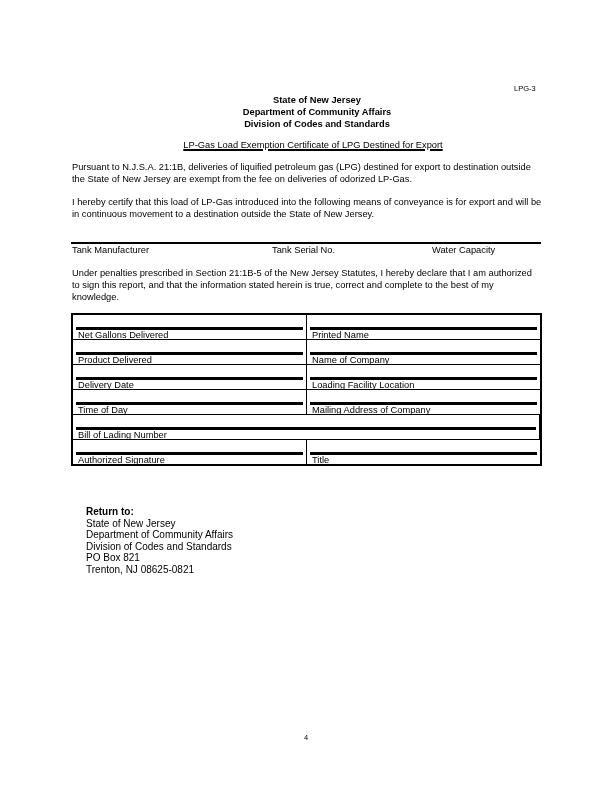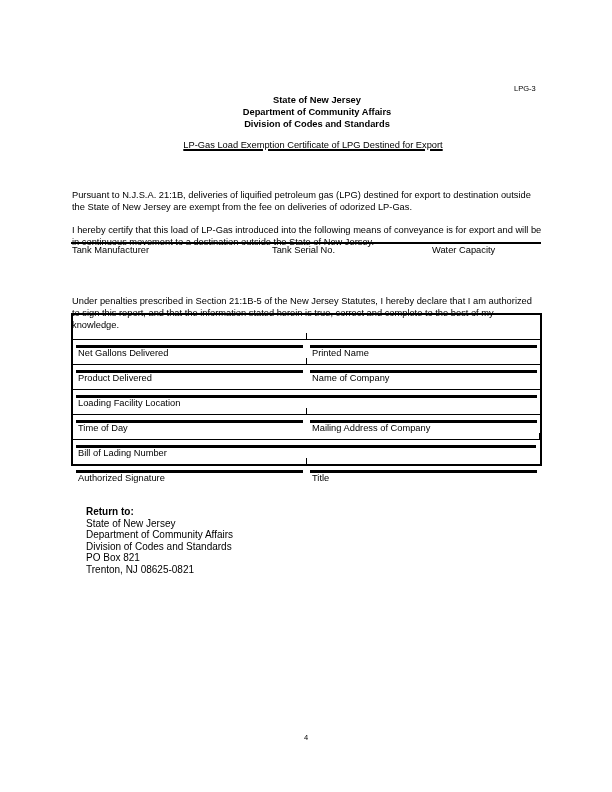--- a/index.html
+++ b/index.html
@@ -4,33 +4,33 @@
 <style>
   html, body { margin: 0; padding: 0; background: #ffffff; }
   body { width: 612px; height: 792px; position: relative; overflow: hidden;
          font-family: "Liberation Sans", sans-serif; color: #000; font-size: 9.3px; }
   .abs { position: absolute; }
   .form-id { left: 514px; top: 84px; font-size: 7.5px; }
   .header { left: 0; width: 612px; top: 94px; text-align: center; font-weight: bold; font-size: 9.3px; line-height: 12px; }
   .header div { padding-left: 22px; }
   .title { left: 0; width: 612px; top: 140px; text-align: center; font-weight: normal; font-size: 9.3px; }
   .title span { text-decoration: underline; text-decoration-thickness: 1.5px; padding-left: 14px; }
-  .para { left: 72px; width: 470px; font-size: 9.3px; line-height: 12px; margin-top: 28px; }
+  .para { left: 72px; width: 470px; font-size: 9.3px; line-height: 12px; }
   .p1 { top: 161px; }
   .p2 { top: 196px; }
   .rule-top { left: 71px; top: 242px; width: 470px; height: 2px; background: #000; }
   .tank-row { top: 245px; font-size: 9.3px; }
   .tank-mfr { left: 72px; }
   .tank-serial { left: 272px; }
   .tank-water { left: 432px; }
   .p3 { top: 267px; }
   .table { left: 71px; top: 313px; width: 467px; border: 2px solid #000; }
   .row { display: flex; height: 24px; border-bottom: 1px solid #000; }
   .row:last-child { border-bottom: none; }
-  .cell { position: relative; flex: 1; margin-top: 18px; }
+  .cell { position: relative; flex: 1; }
   .cell.left { border-right: 1px solid #000; }
   .cell .line { position: absolute; left: 3px; right: 3px; top: 12px; height: 3px; background: #000; }
   .cell .lbl { position: absolute; left: 5px; top: 15px; font-size: 9.3px; line-height: 11px; }
   .return { left: 86px; top: 506px; font-size: 10px; line-height: 11.5px; }
   .return .rt-head { font-weight: bold; }
   .page-num { left: 0; width: 612px; top: 733px; text-align: center; font-size: 7.5px; }
 </style>
 </head>
 <body>
 
@@ -71,20 +71,24 @@
     <div class="cell left">
       <div class="line"></div>
       <div class="lbl">Product Delivered</div>
     </div>
     <div class="cell">
       <div class="line"></div>
       <div class="lbl">Name of Company</div>
     </div>
   </div>
   <div class="row">
+    <div class="cell left">
+      <div class="line"></div>
+      <div class="lbl">Delivery Date</div>
+    </div>
     <div class="cell">
       <div class="line"></div>
       <div class="lbl">Loading Facility Location</div>
     </div>
   </div>
   <div class="row">
     <div class="cell left">
       <div class="line"></div>
       <div class="lbl">Time of Day</div>
     </div>

